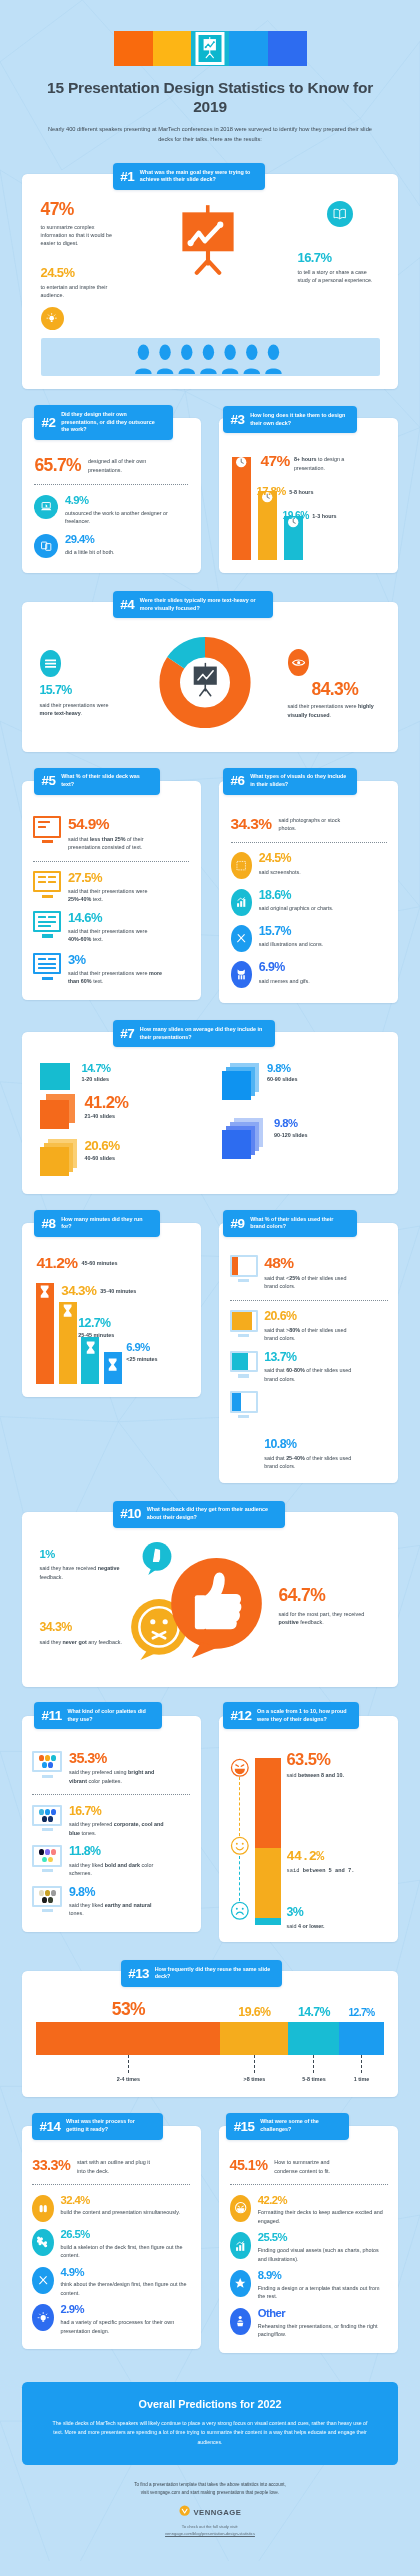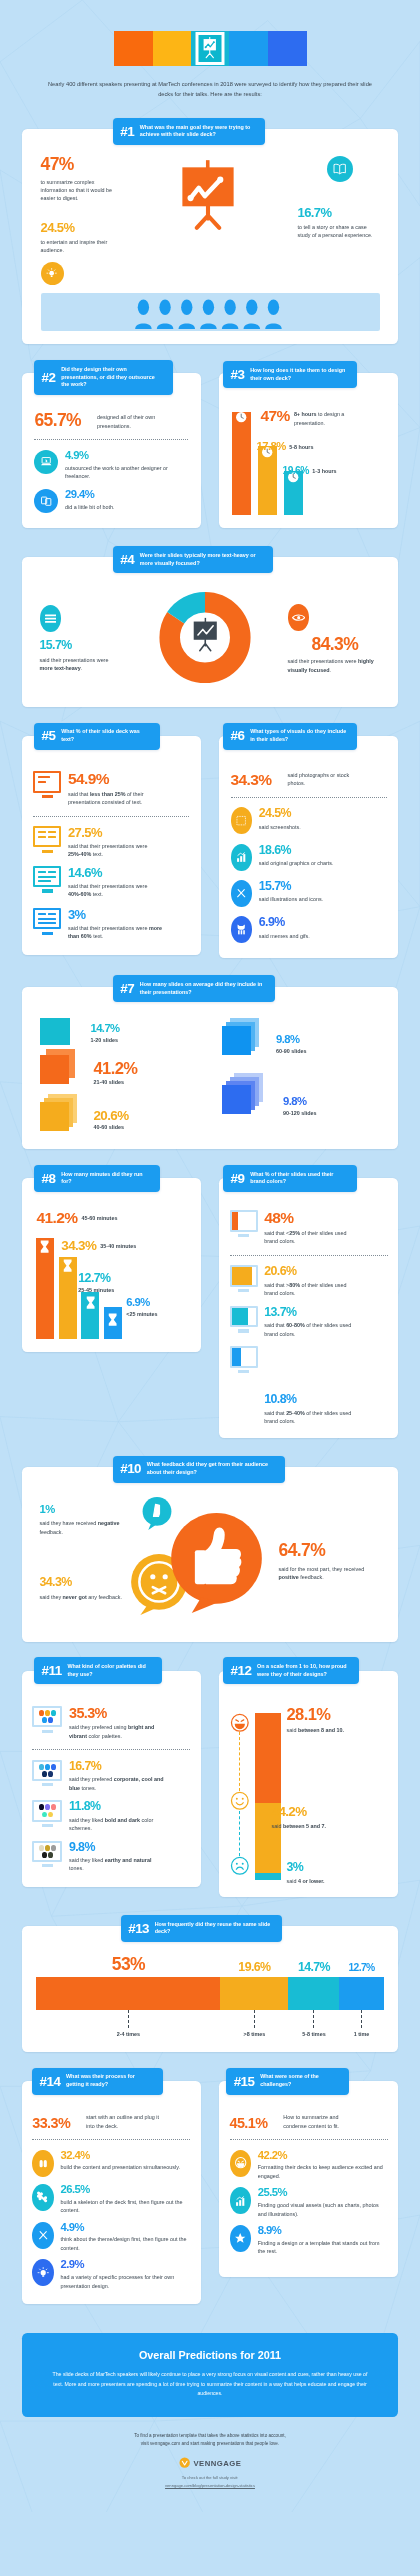--- a/index.html
+++ b/index.html
@@ -82,21 +82,21 @@
   .circ {
     border-radius: 50%; display: flex; align-items: center;
     justify-content: center; flex: none;
   }
   .oval {
     border-radius: 50%; display:flex; align-items:center;
     justify-content:center; flex:none;
   }
 
   .row { display: flex; align-items: flex-start; gap: 6.7px; }
-  .row-c { display: flex; align-items: flex-end; gap: 16px; }
+  .row-c { display: flex; align-items: flex-start; gap: 7px; }
 
   
   .mon { width: 28px; flex: none; }
   .mon-screen { border: 2.6px solid currentColor; height: 21.6px; border-radius: 1px; padding: 3.1px; }
   .mon-foot { width: 11.3px; height: 3.1px; background: currentColor; margin: 2.1px auto 0; }
   .mon-line { height: 2.1px; background: currentColor; margin-bottom: 2.6px; border-radius: 0.5px; }
 
   
   .stack { position: relative; width: 38px; height: 38px; flex: none; }
   .stack i { position: absolute; display: block; width: 29px; height: 29px; }
@@ -175,20 +175,21 @@
         <svg width="18.5" height="21.6" viewBox="0 0 36 42">
           <rect x="6" y="4" width="24" height="22" fill="#fff"></rect>
           <polyline points="10,20 15,14 19,19 26,10" fill="none" stroke="#0cb6ce" stroke-width="2.4" stroke-linecap="round" stroke-linejoin="round"></polyline>
           <circle cx="10" cy="20" r="1.9" fill="#0cb6ce"></circle>
             <circle cx="26" cy="10" r="1.9" fill="#0cb6ce"></circle>
           <rect x="17" y="0" width="2" height="6" fill="#fff"></rect>
           <path d="M18 26 L18 32 M18 32 L11 40 M18 32 L25 40" stroke="#fff" stroke-width="2.2" fill="none" stroke-linecap="round"></path>
         </svg>
       </span>
     </div>
+    <h1 class="title">15 Presentation Design Statistics to Know for 2019</h1>
     <p class="subtitle">Nearly 400 different speakers presenting at MarTech conferences in 2018 were surveyed to identify how they prepared their slide decks for their talks. Here are the results:</p>
   </div>
 
   <div class="spacer-lg"></div>
 
   <div class="wide-wrap" style="position:relative;">
     <div class="card" style="padding:27px 18.5px 13.4px;">
       <div class="qbadge" style="left:91px;">
         <span class="qnum">#1</span>
         <span class="qtext" style="max-width:116px;">What was the main goal they were trying to achieve with their slide deck?</span>
@@ -930,24 +931,24 @@
           </div>
 
           <div style="position:absolute;left:9.3px;top:19.6px;width:0;height:59px;border-left:1px dashed #f5ac1d;"></div>
           <div style="position:absolute;left:9.3px;top:98px;width:0;height:45px;border-left:1px dashed #18bcd4;"></div>
 
           <div style="position:absolute;left:25px;top:0;width:26px;height:90px;background:#f4691b;"></div>
           <div style="position:absolute;left:25px;top:90px;width:26px;height:70px;background:#f5ac1d;"></div>
           <div style="position:absolute;left:25px;top:160px;width:26px;height:7.2px;background:#18bcd4;"></div>
 
           <div style="position:absolute;left:57px;top:-7.2px;">
-            <div class="big-pct pct-orange" style="font-size:16.5px;">28.1%</div>
+            <div class="big-pct pct-orange" style="font-size:16.5px;">63.5%</div>
             <div class="desc" style="margin-top:4.1px;"><span>said </span><b>between 8 and 10.</b></div>
           </div>
-          <div style="position:absolute;left:42px;top:92px;">
+          <div style="position:absolute;left:57px;top:92px;font-family:Liberation Mono, monospace;">
             <div class="big-pct pct-yellow" style="font-size:13.4px;">44.2%</div>
             <div class="desc" style="margin-top:4.1px;"><span>said </span><b>between 5 and 7.</b></div>
           </div>
           <div style="position:absolute;left:57px;top:148px;">
             <div class="big-pct pct-teal" style="font-size:12.4px;">3%</div>
             <div class="desc" style="margin-top:4.1px;"><span>said </span><b>4 or lower.</b></div>
           </div>
         </div>
       </div>
     </div>
@@ -1117,28 +1118,41 @@
             <svg width="12.4" height="12.4" viewBox="0 0 24 24" fill="#fff">
                 <polygon points="12,2 15,9 22,9 16.5,13.5 18.5,21 12,16.8 5.5,21 7.5,13.5 2,9 9,9"></polygon>
               </svg>
           </div>
           <div>
               <div class="big-pct pct-blue" style="font-size:11.3px;">8.9%</div>
             <div class="desc" style="margin-top:2.6px;">Finding a design or a template that stands out from the rest.</div>
             </div>
         </div>
 
+        <div class="row">
+          <div class="oval" style="width:21.6px;height:27px;background:#2d6cf0;">
+            <svg width="12.4" height="12.4" viewBox="0 0 24 24" fill="#fff">
+                <circle cx="12" cy="5" r="3"></circle>
+                <path d="M7 13 C7 9 17 9 17 13 Z"></path>
+                <path d="M6 15h12l-1.5 7h-9z"></path>
+              </svg>
+          </div>
+          <div>
+              <div class="big-pct pct-dblue" style="font-size:11.3px;">Other</div>
+            <div class="desc" style="margin-top:2.6px;">Rehearsing their presentations, or finding the right pacing/flow.</div>
+            </div>
+        </div>
       </div>
     </div>
   </div>
 
   <div class="spacer-lg"></div>
 
   <div class="footer-box">
-    <div class="footer-title">Overall Predictions for 2011</div>
+    <div class="footer-title">Overall Predictions for 2022</div>
     <div class="footer-p">The slide decks of MarTech speakers will likely continue to place a very strong focus on visual content and cues, rather than heavy use of text. More and more presenters are spending a lot of time trying to summarize their content in a way that helps educate and engage their audiences.</div>
   </div>
 
   <div style="height:15.5px;"></div>
 
   <div class="credit">
     <div>To find a presentation template that takes the above statistics into account,</div>
     <div>visit venngage.com and start making presentations that people love.</div>
     <div class="venngage">
       <span>

